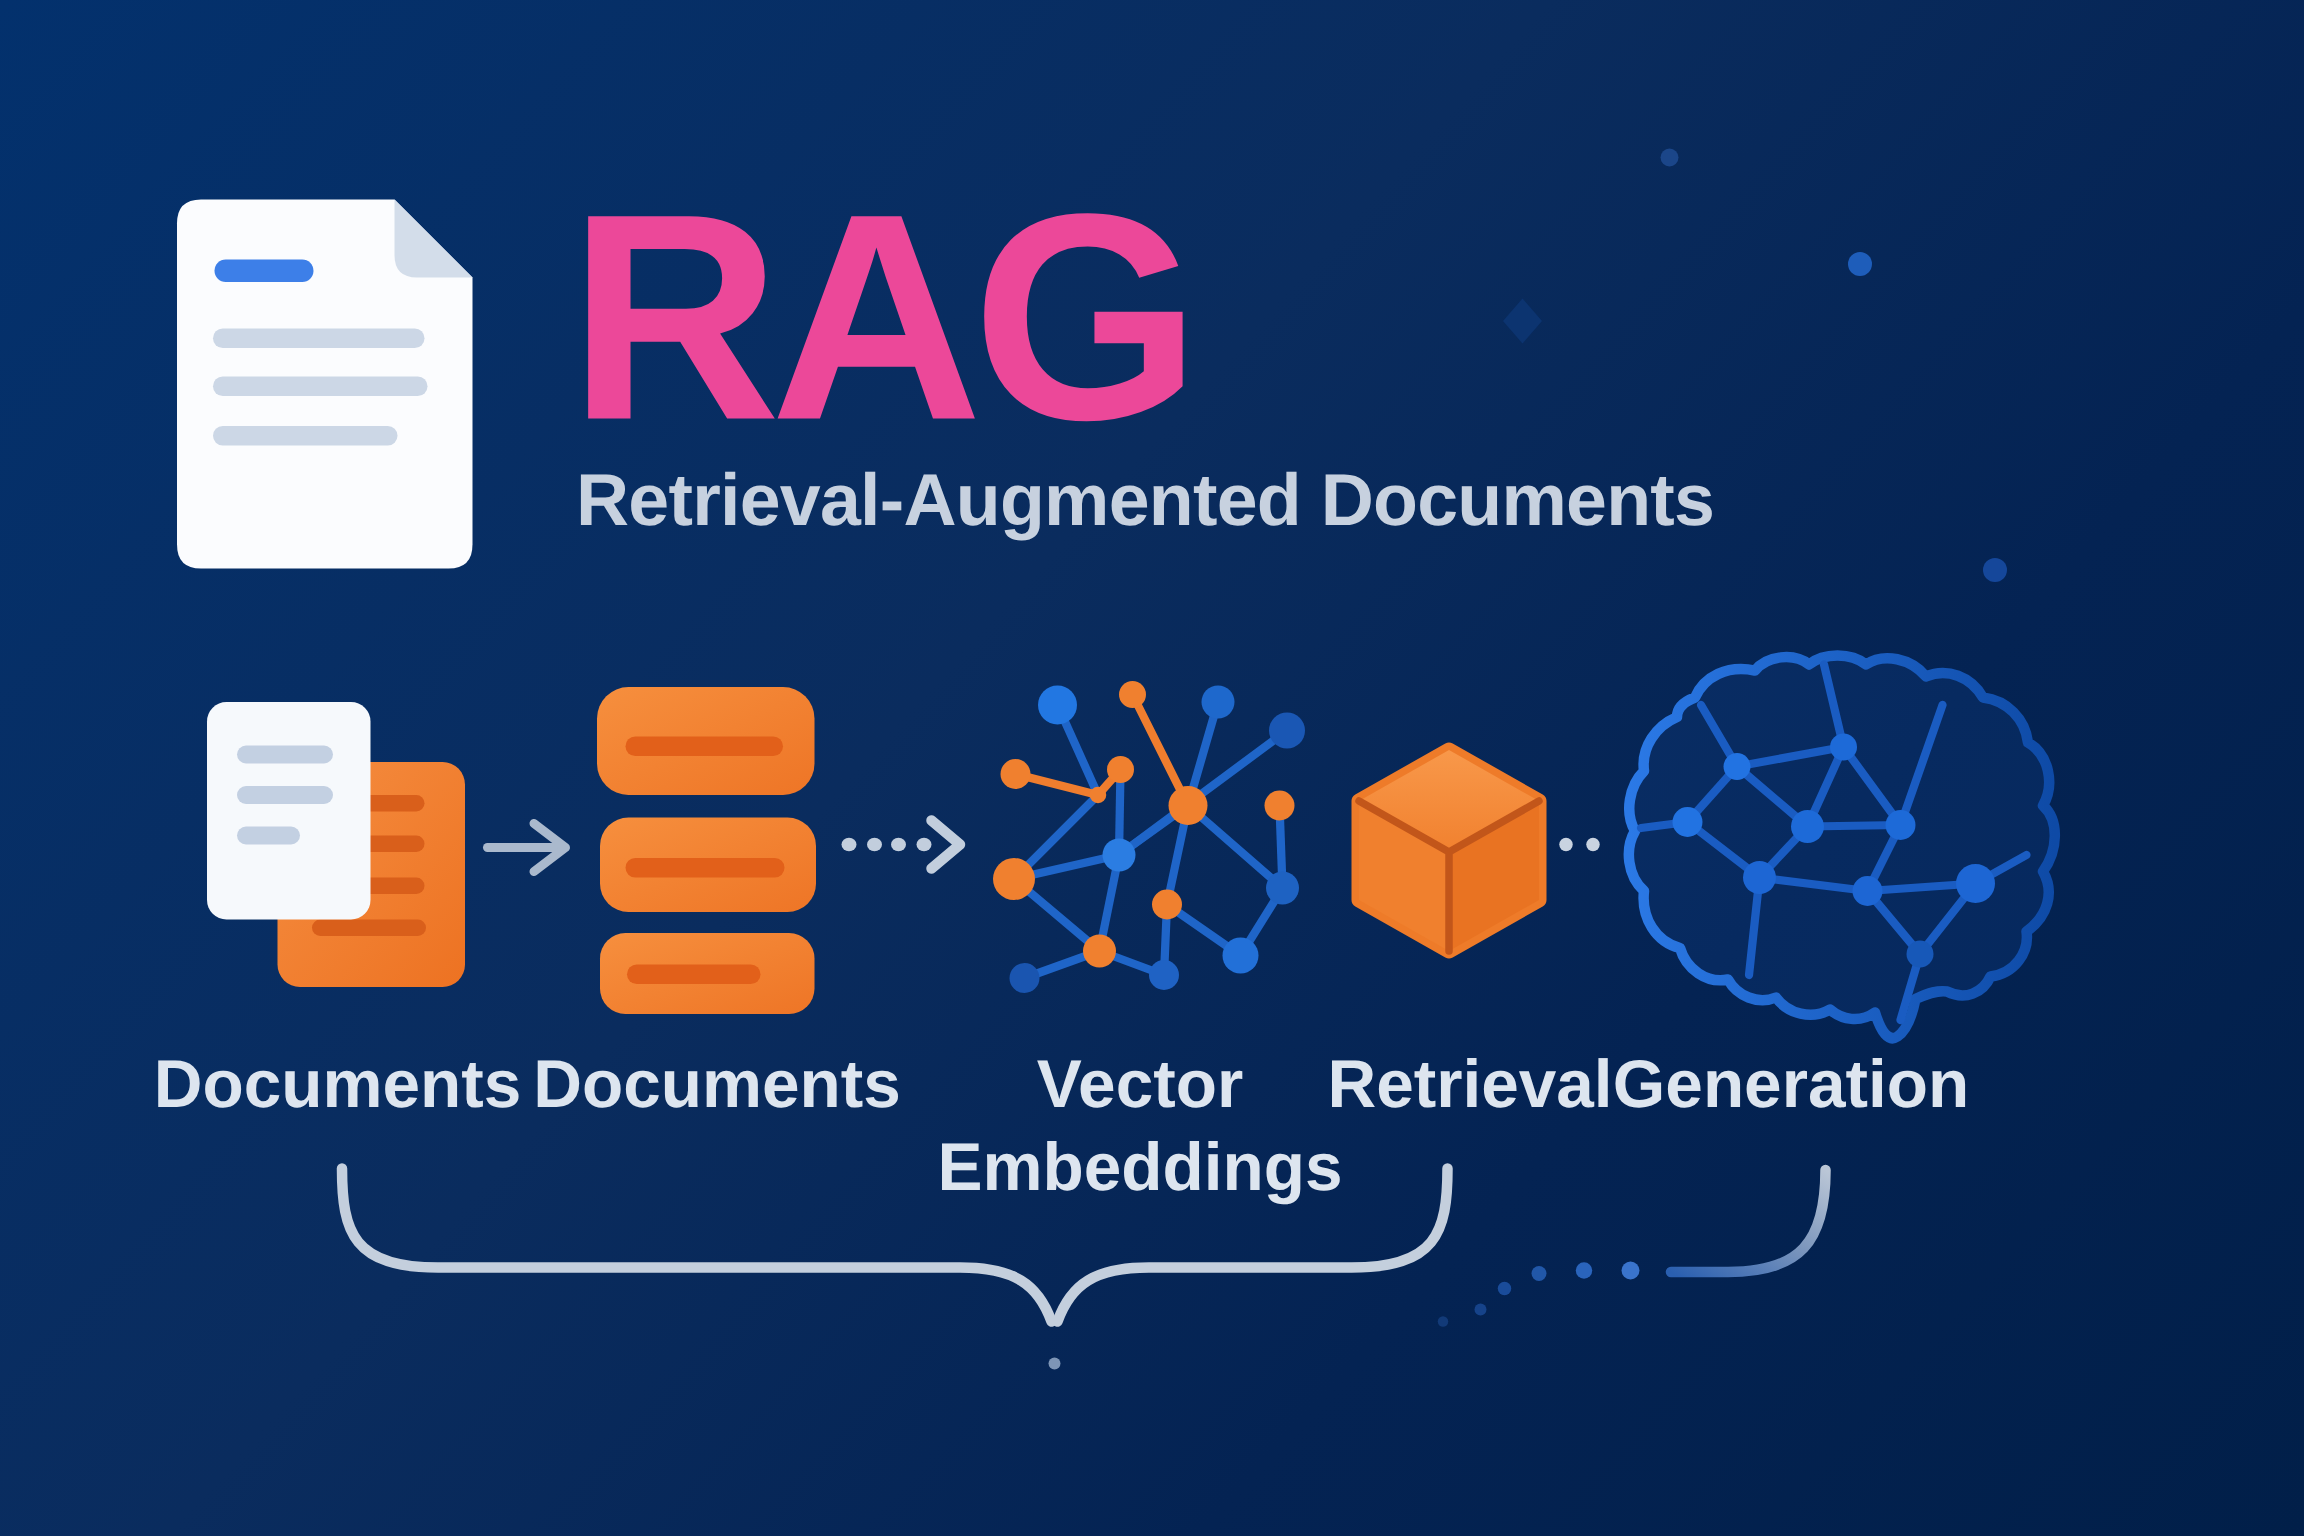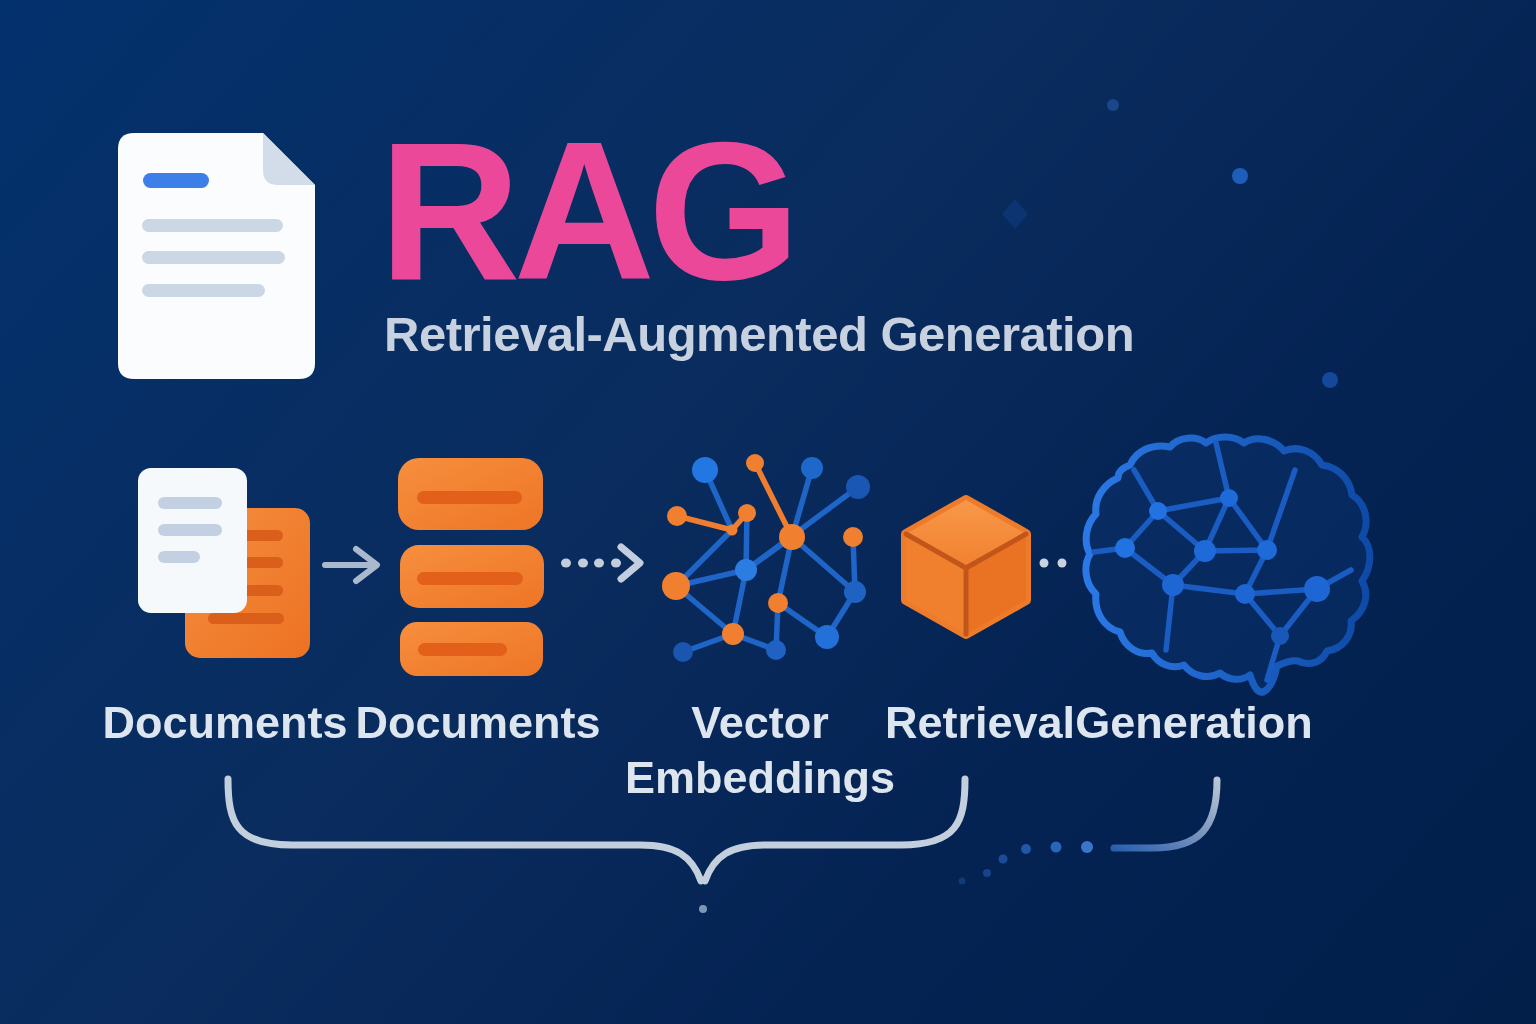--- a/index.html
+++ b/index.html
@@ -224,21 +224,21 @@
       <circle cx="1003" cy="859" r="4.5" fill="#1a4c9a"></circle>
       <circle cx="1026" cy="849" r="5" fill="#2157a8"></circle>
       <circle cx="1056" cy="847" r="5.5" fill="#2a64bc"></circle>
       <circle cx="1087" cy="847" r="6" fill="#3a74cc"></circle>
     </g>
 
     <path d="M1114,848 L1152,848 C1200,848 1217,828 1217,780" fill="none" stroke="url(#genGrad)" stroke-width="7" stroke-linecap="round"></path>
   </svg>
 
   <div class="title">RAG</div>
-  <div class="subtitle">Retrieval-Augmented Generation</div>
+  <div class="subtitle">Retrieval-Augmented Documents</div>
 
   <div class="stage-label" style="left:225px;">Documents</div>
   <div class="stage-label" style="left:478px;">Documents</div>
   <div class="stage-label wrap" style="left:760px;">Vector Embeddings</div>
   <div class="stage-label" style="left:980px;">Retrieval</div>
   <div class="stage-label" style="left:1194px;text-align:right;">Generation</div>
 
 </div>
 
 </body></html>

